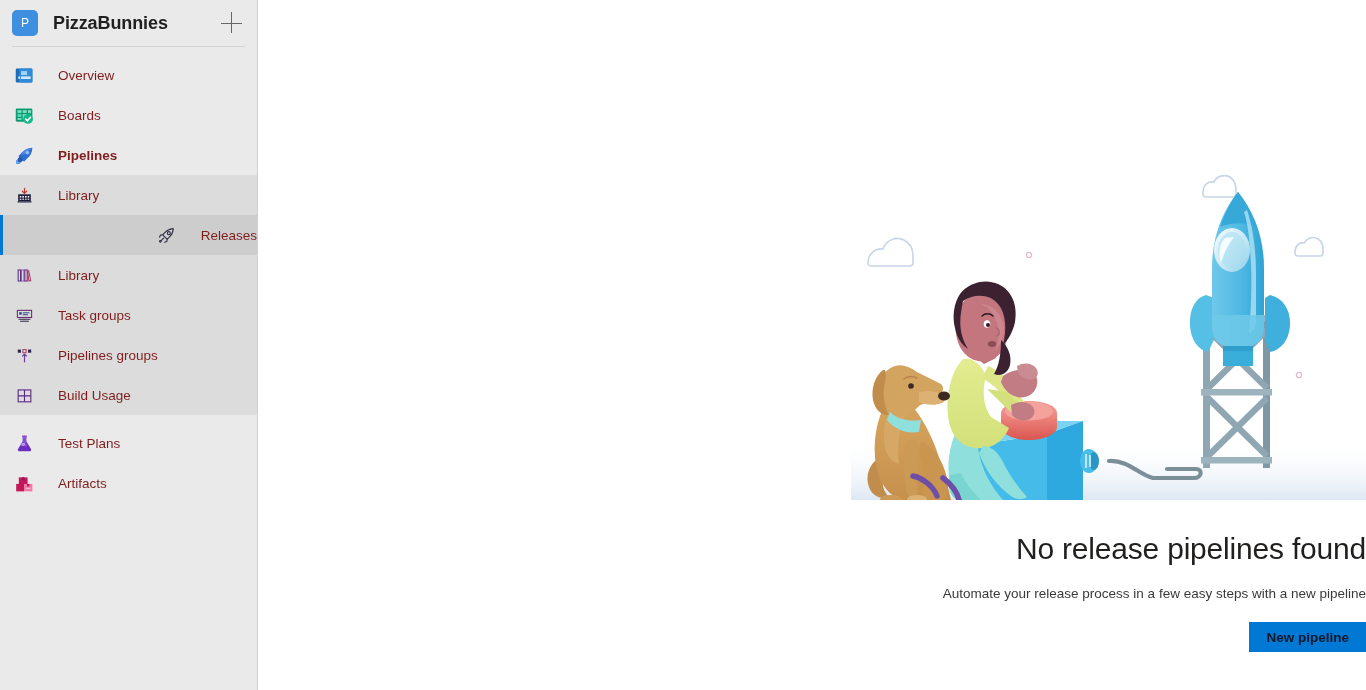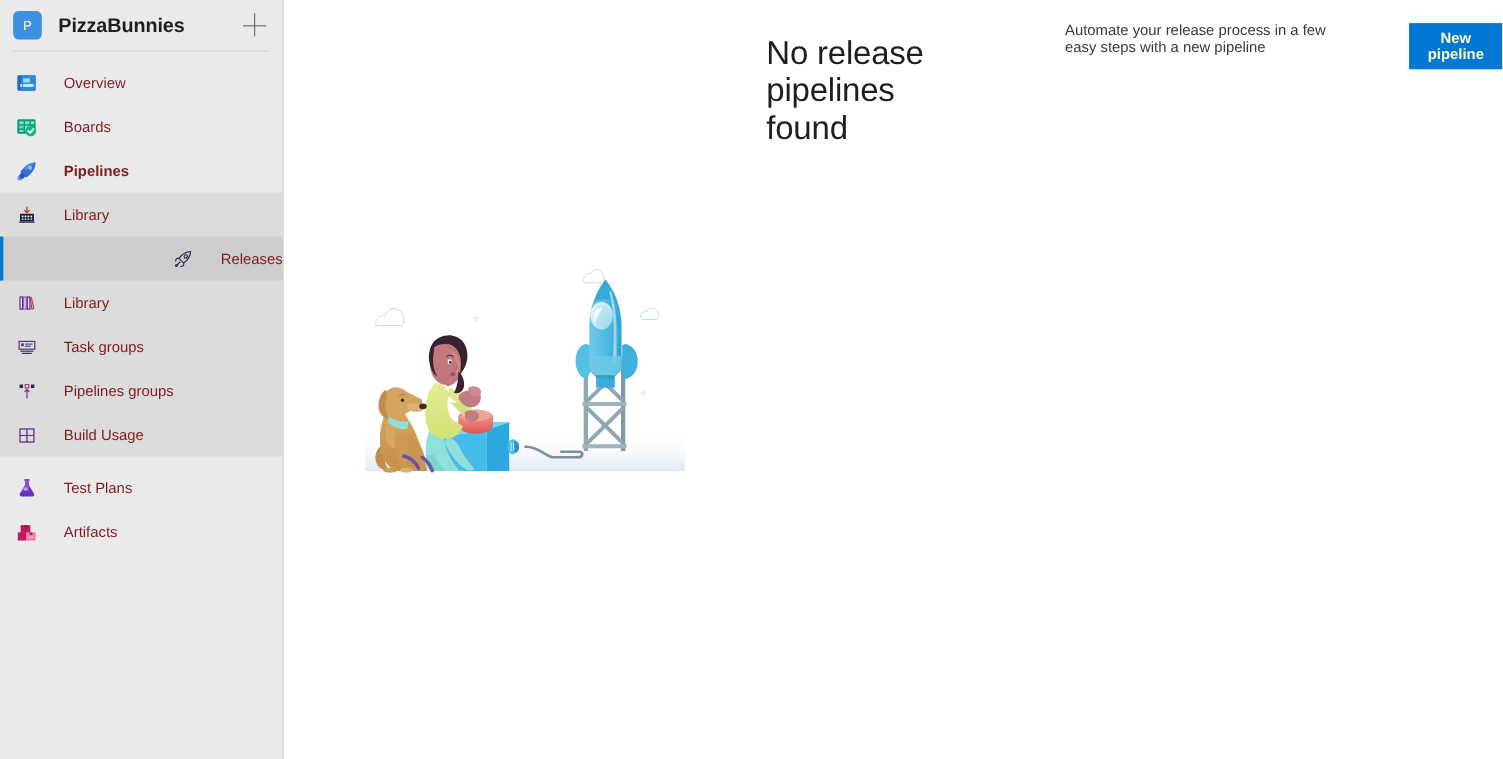--- a/index.html
+++ b/index.html
@@ -73,42 +73,42 @@
   }
   .nav-spacer-sm { height: 8px; }
 
   
   #main {
     flex: 1; height: 690px; background: #ffffff;
     position: relative; overflow: hidden;
   }
   .empty-wrap {
     position: absolute; left: 0; right: 0; top: 0;
-    display: flex; flex-direction: row; align-items: flex-start;
+    display: flex; flex-direction: column; align-items: flex-end;
   }
   .illo-box {
     width: 515px; height: 330px; margin-top: 170px;
     position: relative;
     margin-left: 74px;
   }
   .illo-box svg { display: block; width: 100%; height: 100%; }
 
   .empty-title {
     font-size: 30px; color: #201f1e; font-weight: 400;
     margin-top: 32px; letter-spacing: -0.2px;
     margin-left: 74px;
   }
   .empty-sub {
     font-size: 13.5px; color: #3b3a39; margin-top: 20px;
     margin-left: 74px;
   }
   .btn-primary {
     margin-top: 21px; margin-left: 74px;
-    background: #0078d4; color: #fef9c3;
-    border: none; padding: 0 17px; height: 42px;
+    background: #0078d4; color: #0f172a;
+    border: none; padding: 0 17px; height: 30px;
     font-size: 13.5px; font-weight: bold; cursor: pointer;
     font-family: "Liberation Sans", sans-serif;
   }
 </style>
 </head>
 <body>
 
 <div id="app">
 
   <div id="sidebar">

